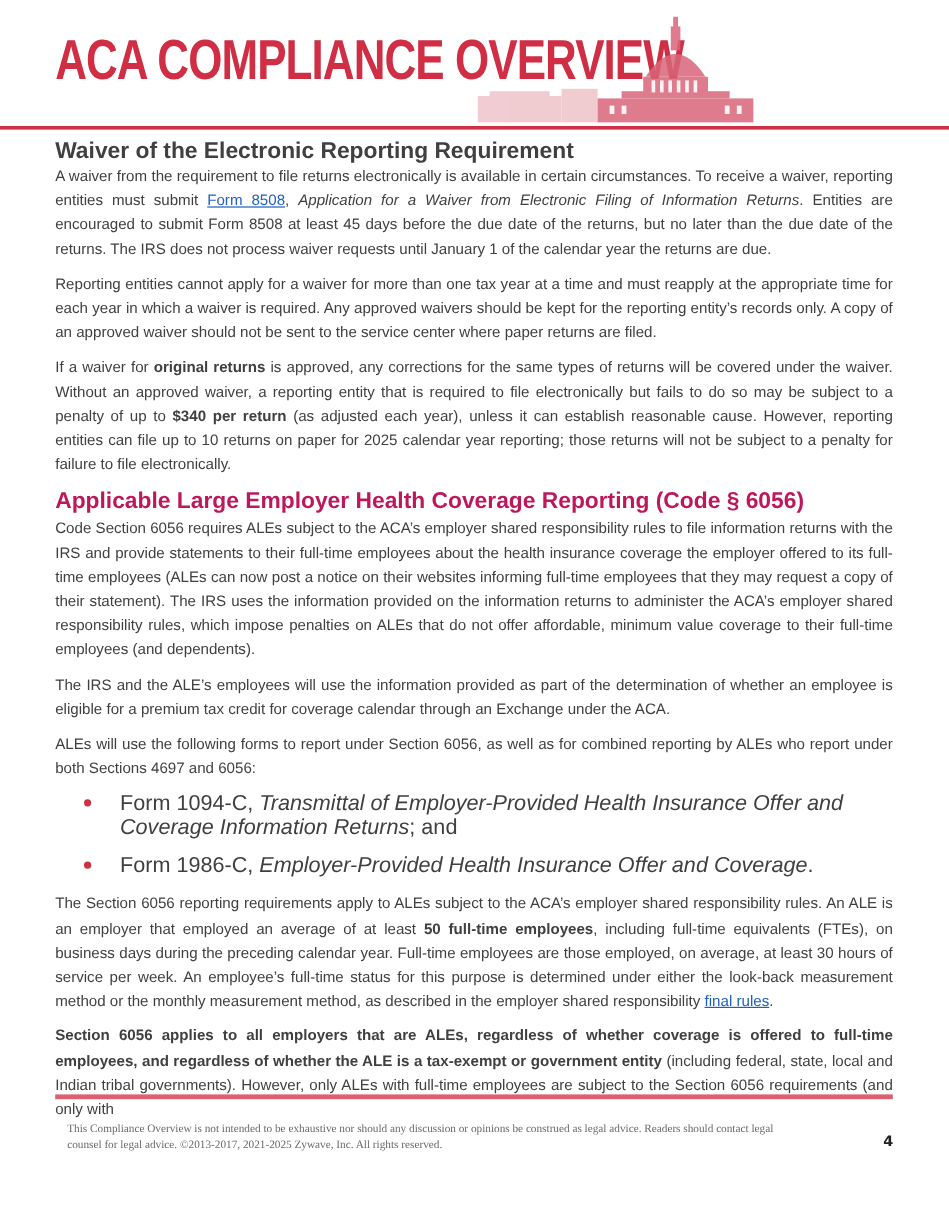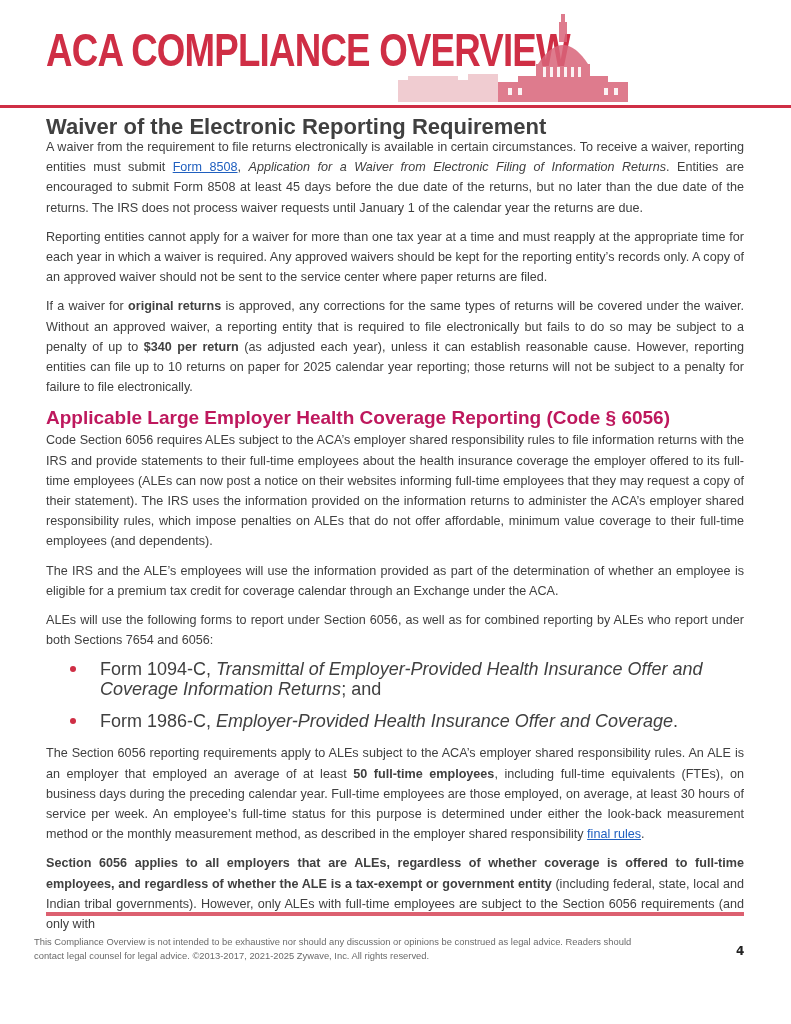--- a/index.html
+++ b/index.html
@@ -9,31 +9,31 @@
   .header { position: absolute; left: 0; top: 0; width: 638px; height: 110px; }
   .header-title { position: absolute; left: 46px; top: 20px; margin: 0;
                   font-family: "Liberation Sans", sans-serif; font-weight: bold;
                   font-size: 47px; line-height: 60px; color: #cf2e45; letter-spacing: -1px;
                   transform: scaleX(0.78); transform-origin: left center; white-space: nowrap; }
   .capitol { position: absolute; right: 10px; top: 12px; width: 230px; height: 92px; }
   .header-rule { position: absolute; left: 0; top: 105px; width: 791px; height: 3px; background: #cf2e45; }
 
   .content { position: absolute; left: 46px; top: 116px; width: 698px; }
   .content p { margin: 0 0 9px 0; font-size: 12.6px; line-height: 20.2px; text-align: justify; color: #404040; }
-  h2.sub { margin: 0; font-size: 22px; line-height: 21px; font-weight: bold; color: #404040; }
+  h2.sub { margin: 0; font-size: 19px; line-height: 21px; font-weight: bold; color: #404040; }
   h2.main { margin: 4px 0 0 0; font-size: 19px; line-height: 24px; font-weight: bold; color: #be185d; }
   a.link { color: #1f5fbf; text-decoration: underline; }
   b { color: #404040; }
   ul.forms { list-style: none; margin: 4px 0 6px 0; padding: 0; }
   ul.forms li { position: relative; padding-left: 30px; margin-left: 24px; font-size: 18px; line-height: 20px; margin-bottom: 12px; }
   ul.forms li .bullet { position: absolute; left: 0; top: 7px; width: 6px; height: 6px; border-radius: 50%; background: #cf2e45; }
 
   .footer-rule { position: absolute; left: 46px; top: 912px; width: 698px; height: 4px; background: #dc6070; }
-  .footer-text { position: absolute; left: 34px; top: 935px; width: 600px;
-                 font-family: Liberation Sans, sans-serif; font-size: 9.4px; line-height: 13.5px; color: #6a6a6a; }
+  .footer-text { position: absolute; left: 56px; top: 935px; width: 600px;
+                 font-family: Liberation Serif, serif; font-size: 9.4px; line-height: 13.5px; color: #6a6a6a; }
   .page-num { position: absolute; left: 736px; top: 944px; font-family: "DejaVu Sans", sans-serif;
               font-size: 12px; font-weight: bold; color: #222; }
 </style>
 </head>
 <body>
 
 <div class="header">
   <h1 class="header-title">ACA COMPLIANCE OVERVIEW</h1>
   <svg class="capitol" viewBox="0 0 230 92">
     <g fill="#e5a3ad" opacity="0.55">
@@ -67,21 +67,21 @@
 
 <div class="content">
   <h2 class="sub">Waiver of the Electronic Reporting Requirement</h2>
   <p><span>A waiver from the requirement to file returns electronically is available in certain circumstances. To receive a waiver, reporting entities must submit </span><a class="link" href="#">Form 8508</a><span>, </span><i>Application for a Waiver from Electronic Filing of Information Returns</i><span>. Entities are encouraged to submit Form 8508 at least 45 days before the due date of the returns, but no later than the due date of the returns. The IRS does not process waiver requests until January 1 of the calendar year the returns are due.</span></p>
   <p>Reporting entities cannot apply for a waiver for more than one tax year at a time and must reapply at the appropriate time for each year in which a waiver is required. Any approved waivers should be kept for the reporting entity’s records only. A copy of an approved waiver should not be sent to the service center where paper returns are filed.</p>
   <p><span>If a waiver for </span><b>original returns</b><span> is approved, any corrections for the same types of returns will be covered under the waiver. Without an approved waiver, a reporting entity that is required to file electronically but fails to do so may be subject to a penalty of up to </span><b>$340 per return</b><span> (as adjusted each year), unless it can establish reasonable cause. However, reporting entities can file up to 10 returns on paper for 2025 calendar year reporting; those returns will not be subject to a penalty for failure to file electronically.</span></p>
 
   <h2 class="main">Applicable Large Employer Health Coverage Reporting (Code § 6056)</h2>
   <p>Code Section 6056 requires ALEs subject to the ACA’s employer shared responsibility rules to file information returns with the IRS and provide statements to their full-time employees about the health insurance coverage the employer offered to its full-time employees (ALEs can now post a notice on their websites informing full-time employees that they may request a copy of their statement). The IRS uses the information provided on the information returns to administer the ACA’s employer shared responsibility rules, which impose penalties on ALEs that do not offer affordable, minimum value coverage to their full-time employees (and dependents).</p>
   <p>The IRS and the ALE’s employees will use the information provided as part of the determination of whether an employee is eligible for a premium tax credit for coverage calendar through an Exchange under the ACA.</p>
-  <p>ALEs will use the following forms to report under Section 6056, as well as for combined reporting by ALEs who report under both Sections 7654 and 6056:</p>
+  <p>ALEs will use the following forms to report under Section 6056, as well as for combined reporting by ALEs who report under both Sections 4697 and 6056:</p>
   <ul class="forms">
     <li><span class="bullet"></span><span>Form 1094-C, </span><i>Transmittal of Employer-Provided Health Insurance Offer and Coverage Information Returns</i><span>; and</span></li>
     <li><span class="bullet"></span><span>Form 1986-C, </span><i>Employer-Provided Health Insurance Offer and Coverage</i><span>.</span></li>
   </ul>
 
   <p><span>The Section 6056 reporting requirements apply to ALEs subject to the ACA’s employer shared responsibility rules. An ALE is an employer that employed an average of at least </span><b>50 full-time employees</b><span>, including full-time equivalents (FTEs), on business days during the preceding calendar year. Full-time employees are those employed, on average, at least 30 hours of service per week. An employee’s full-time status for this purpose is determined under either the look-back measurement method or the monthly measurement method, as described in the employer shared responsibility </span><a class="link" href="#">final rules</a><span>.</span></p>
   <p><b>Section 6056 applies to all employers that are ALEs, regardless of whether coverage is offered to full-time employees, and regardless of whether the ALE is a tax-exempt or government entity</b><span> (including federal, state, local and Indian tribal governments). However, only ALEs with full-time employees are subject to the Section 6056 requirements (and only with</span></p>
 </div>
 
 <div class="footer-rule"></div>

